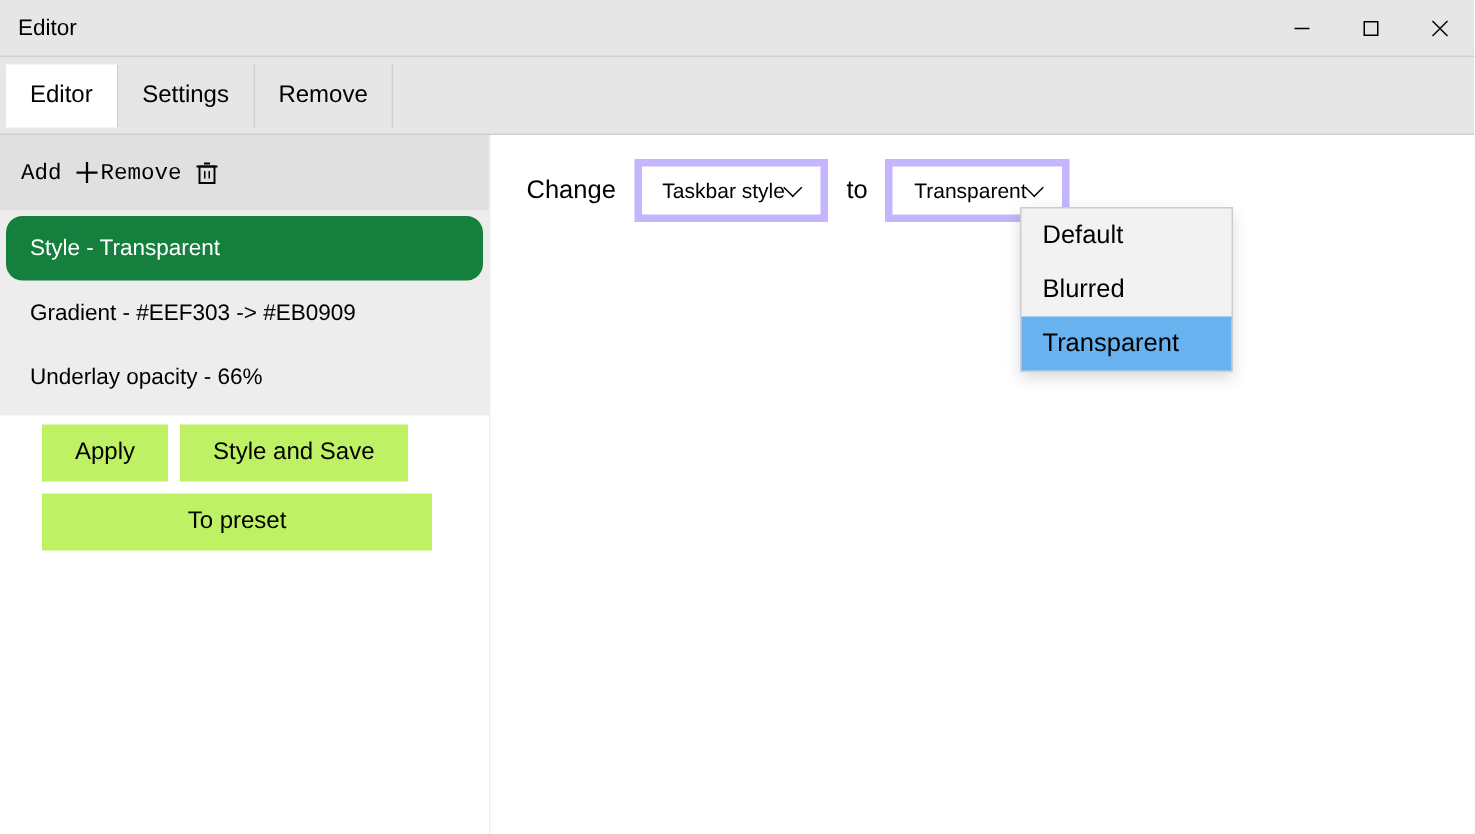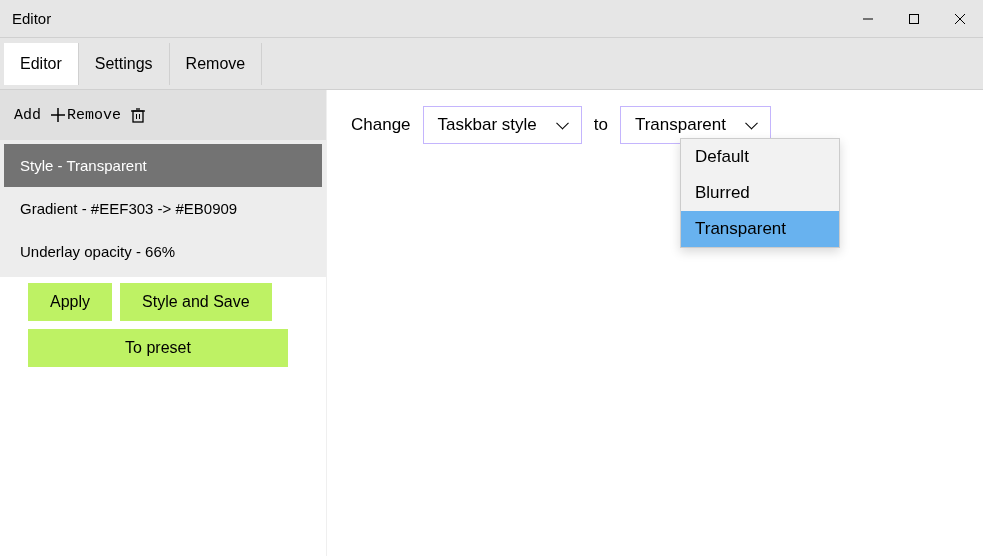--- a/index.html
+++ b/index.html
@@ -78,22 +78,23 @@
     .rules-list {
       background: #ededed;
       padding: 4px;
     }
     .rule-item {
       padding: 13px 16px;
       font-size: 15px;
       cursor: pointer;
     }
     .rule-item.selected {
-      background: #737373;
+      background: #15803d;
       color: #fff;
+      border-radius: 11px;
     }
     .buttons-area {
       padding: 6px 28px 0 28px;
       display: flex;
       flex-wrap: wrap;
       gap: 8px;
     }
     .btn {
       background: #bef264;
       border: none;
@@ -110,43 +111,43 @@
       position: relative;
     }
     .change-row {
       display: flex;
       align-items: center;
       gap: 12px;
       font-size: 17px;
       text-align: center;
     }
     .select {
-      border: 1px solid #c4b5fd;
-      padding: 8px 44px 8px 14px;
-      font-size: 17px;
+      border: 5px solid #c4b5fd;
+      padding: 8px 24px 8px 14px;
+      font-size: 14px;
       position: relative;
       background: #fff;
       cursor: pointer;
       display: inline-block;
     }
     .select::after {
       content: "";
       position: absolute;
       right: 14px;
       top: 50%;
       width: 8px; height: 8px;
       border-right: 1.5px solid #000;
       border-bottom: 1.5px solid #000;
       transform: translateY(-70%) rotate(45deg);
     }
     .dropdown {
       position: absolute;
       top: 48px;
       left: 353px;
-      width: 160px;
+      width: 142px;
       border: 1px solid #ccc;
       background: #f2f2f2;
       box-shadow: 0 4px 10px rgba(0,0,0,0.15);
     }
     .dropdown-item {
       padding: 8px 14px;
       font-size: 17px;
       cursor: pointer;
     }
     .dropdown-item.highlight {

